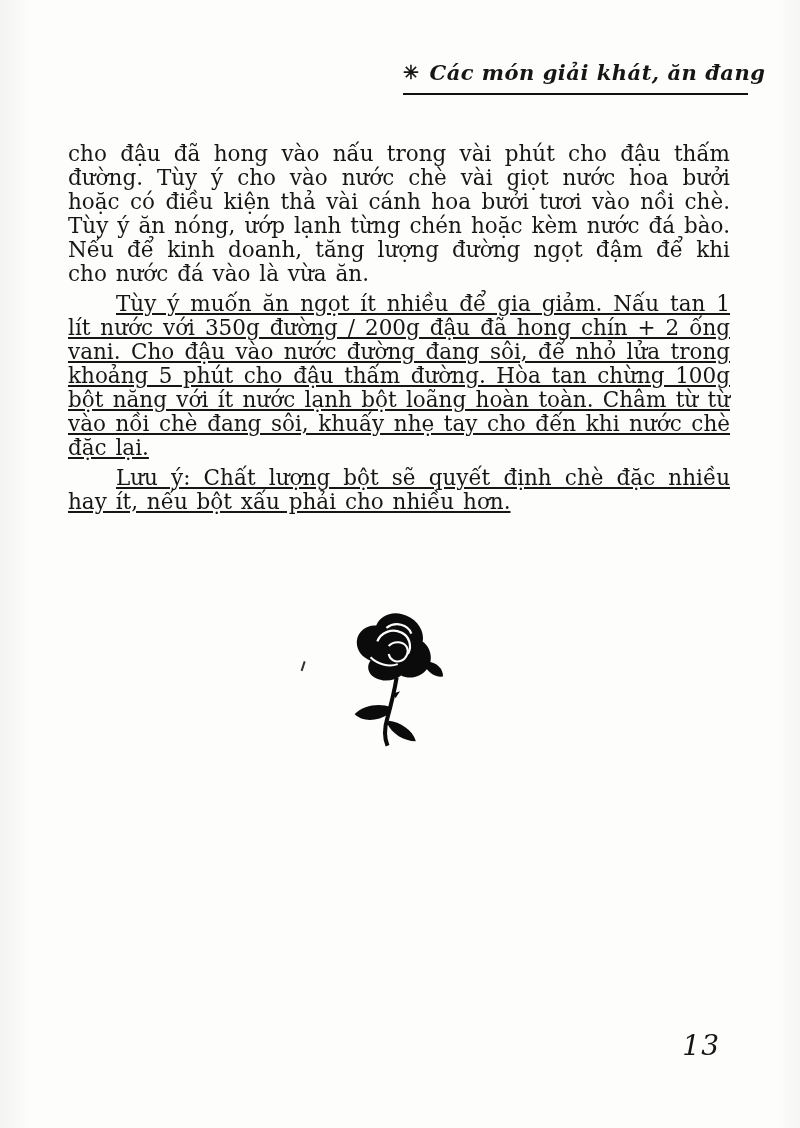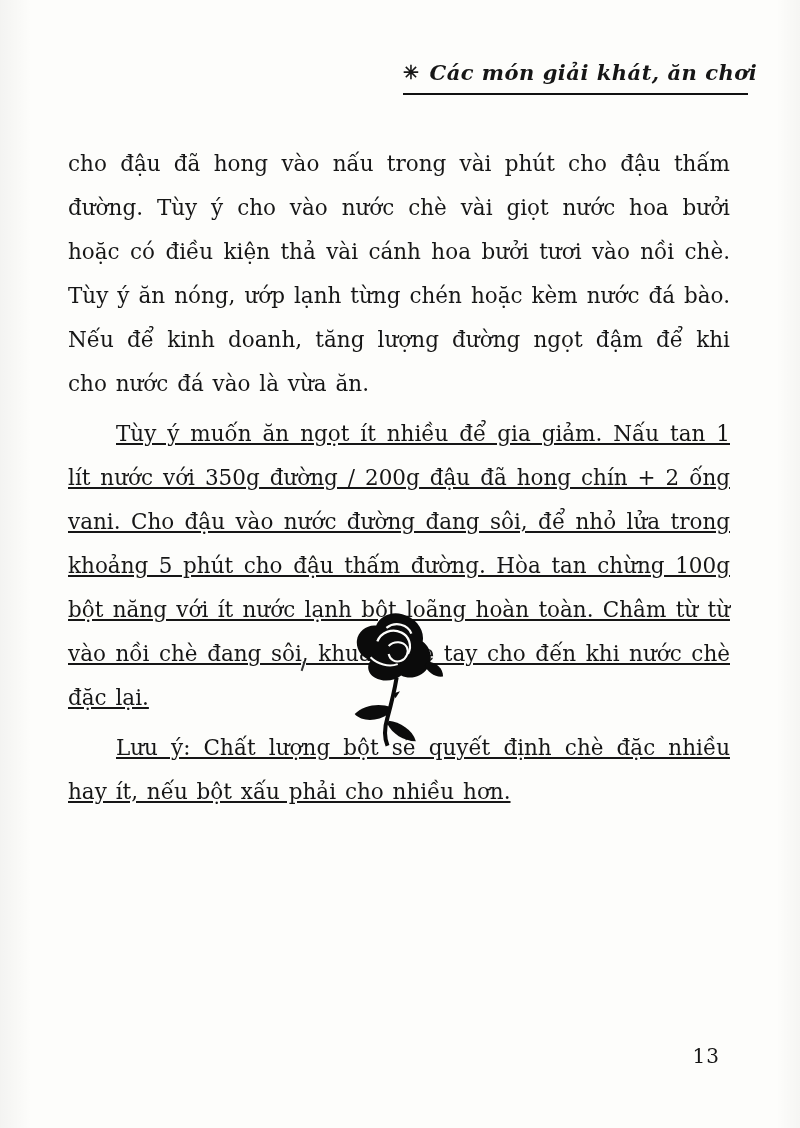--- a/index.html
+++ b/index.html
@@ -53,21 +53,21 @@
     position: relative;
     top: -1px;
   }
 
   .body-text {
     position: absolute;
     top: 142px;
     left: 68px;
     width: 662px;
     font-size: 21.5px;
-    line-height: 44px;
+    line-height: 24px;
     text-align: justify;
     text-justify: inter-word;
   }
   .body-text p {
     margin: 0 0 6px 0;
     word-spacing: 2px;
   }
   .body-text p.indented {
     text-indent: 48px;
     text-decoration: underline;
@@ -93,34 +93,35 @@
     left: 302px;
     width: 6px;
     height: 10px;
     border-left: 2px solid #333;
     transform: rotate(18deg);
   }
 
   .page-number {
     position: absolute;
     right: 80px;
-    bottom: 60px;
-    font-size: 20px;
+    bottom: 66px;
+    font-size: 28px;
     letter-spacing: 1px;
+    font-style: italic;
   }
 </style>
 </head>
 <body>
 
 <div class="page">
 
   <div class="running-head">
     <span class="running-head-inner">
       <span class="glyph">✳</span>
-      <span>Các món giải khát, ăn chơi</span>
+      <span>Các món giải khát, ăn đang</span>
     </span>
   </div>
 
   <div class="body-text">
     <p>cho đậu đã hong vào nấu trong vài phút cho đậu thấm đường. Tùy ý cho vào nước chè vài giọt nước hoa bưởi hoặc có điều kiện thả vài cánh hoa bưởi tươi vào nồi chè. Tùy ý ăn nóng, ướp lạnh từng chén hoặc kèm nước đá bào. Nếu để kinh doanh, tăng lượng đường ngọt đậm để khi cho nước đá vào là vừa ăn.</p>
     <p class="indented">Tùy ý muốn ăn ngọt ít nhiều để gia giảm. Nấu tan 1 lít nước với 350g đường / 200g đậu đã hong chín + 2 ống vani. Cho đậu vào nước đường đang sôi, để nhỏ lửa trong khoảng 5 phút cho đậu thấm đường. Hòa tan chừng 100g bột năng với ít nước lạnh bột loãng hoàn toàn. Châm từ từ vào nồi chè đang sôi, khuấy nhẹ tay cho đến khi nước chè đặc lại.</p>
     <p class="indented">Lưu ý: Chất lượng bột sẽ quyết định chè đặc nhiều hay ít, nếu bột xấu phải cho nhiều hơn.</p>
   </div>
 
   <div class="tick-mark"></div>

